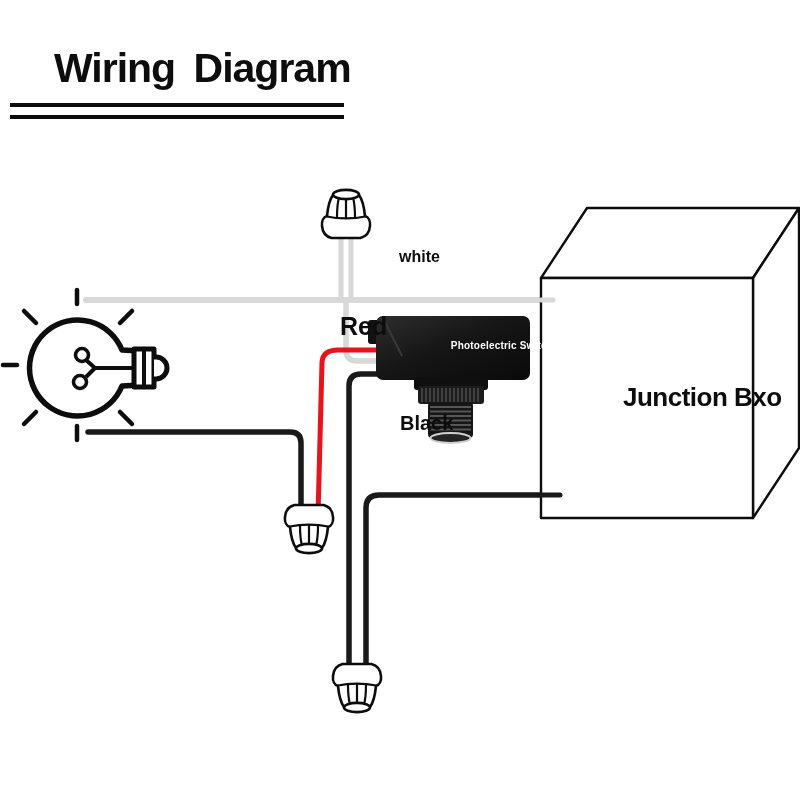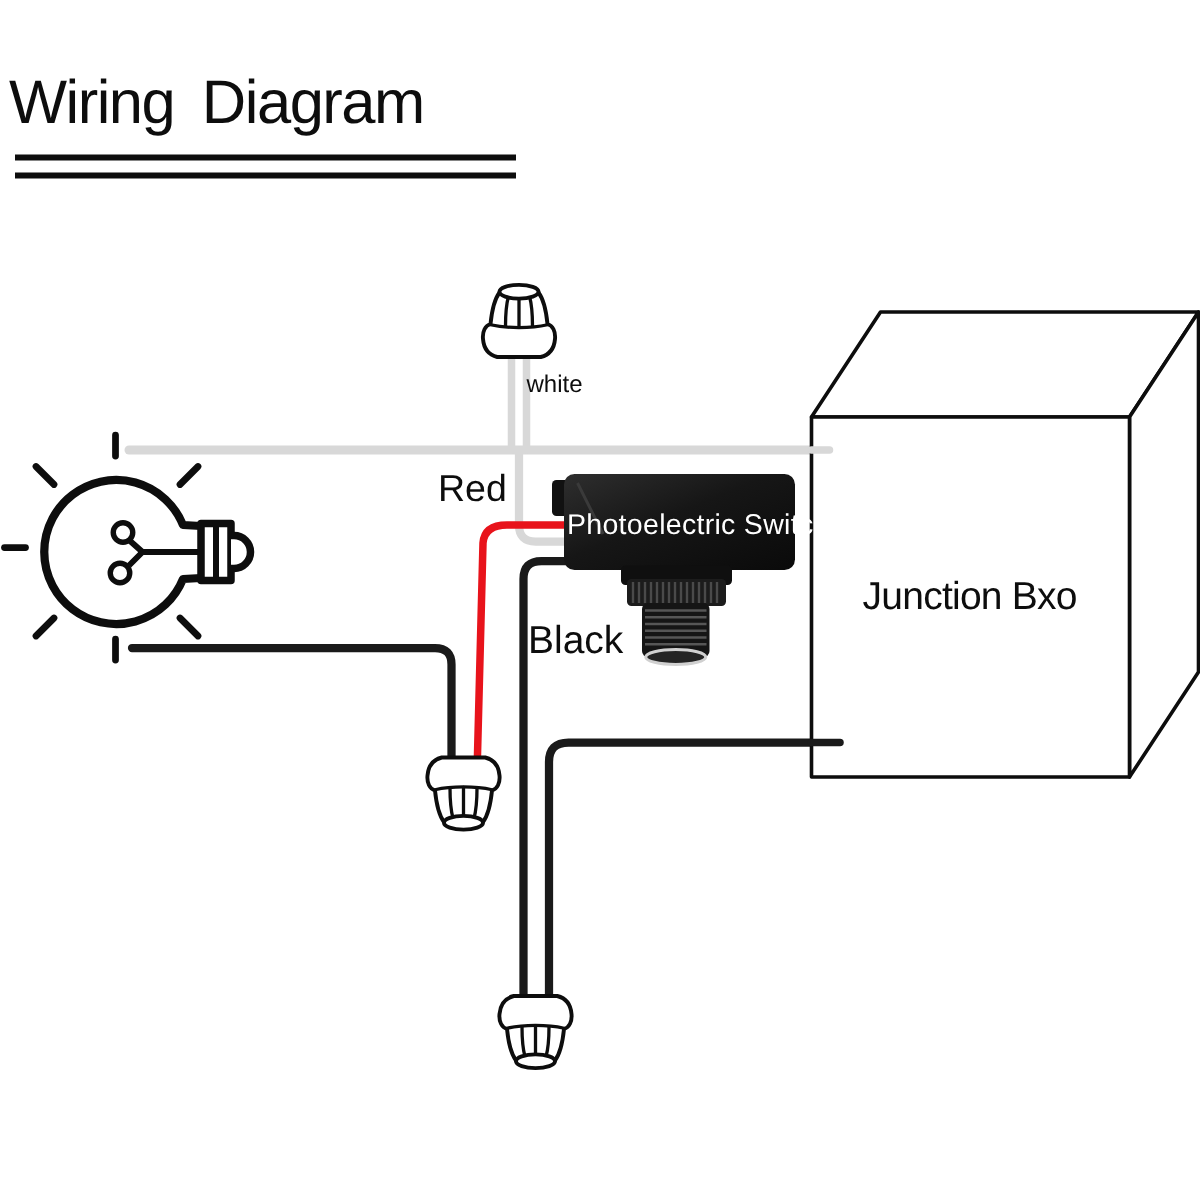--- a/index.html
+++ b/index.html
@@ -1,27 +1,27 @@
 <!DOCTYPE html>
 <html style="--c-white-wire: #d8d8d8; --c-red-wire: #e8131b; --c-black-wire: #1a1a1a; --c-line-art: #0d0d0d; --c-switch-body: #161616; --c-switch-text: #ffffff; --c-background: #ffffff;"><head>
 <meta charset="utf-8">
 <style>
   html,body{margin:0;padding:0;background:var(--c-background,#fff);}
   #stage{position:relative;width:800px;height:800px;overflow:hidden;background:var(--c-background,#fff);
          font-family:"Liberation Sans", sans-serif;color:var(--c-line-art,#0d0d0d);}
   #diagram-svg{position:absolute;left:0;top:0;width:800px;height:800px;}
-  .abs{position:absolute;white-space:nowrap;font-weight:normal;line-height:1;}
+  .abs{position:absolute;white-space:nowrap;font-weight:bold;line-height:1;margin-left:48px;}
   .page-title{left:6px;top:48px;font-size:41px;letter-spacing:-1px;word-spacing:8px;color:#0d0d0d;}
   .rule{position:absolute;left:10px;width:334px;background:#0d0d0d;}
   .rule-1{top:103px;height:4px;}
   .rule-2{top:115px;height:3.5px;}
   .lbl-white{left:351px;top:249px;font-size:16px;}
   .lbl-red{left:292px;top:314px;font-size:25px;}
-  .lbl-black{left:352px;top:413px;font-size:26px;}
-  .lbl-switch{left:378px;top:341px;width:152px;text-align:center;font-size:19px;
+  .lbl-black{left:352px;top:413px;font-size:20px;}
+  .lbl-switch{left:378px;top:341px;width:152px;text-align:center;font-size:10px;
               color:var(--c-switch-text,#fff);letter-spacing:0.2px;}
   .lbl-neutral{left:552px;top:288px;font-size:20px;letter-spacing:-0.3px;}
   .lbl-boxname{left:575px;top:384px;font-size:26px;letter-spacing:-0.5px;}
   .lbl-phase{left:561px;top:482px;font-size:20px;letter-spacing:-0.3px;}
   .wire-white{stroke:var(--c-white-wire,#d8d8d8);fill:none;stroke-linecap:round;}
   .wire-red{stroke:var(--c-red-wire,#e8131b);fill:none;stroke-linecap:round;}
   .wire-black{stroke:var(--c-black-wire,#1a1a1a);fill:none;stroke-linecap:round;}
   .ink{stroke:var(--c-line-art,#0d0d0d);}
 </style>
 </head>

